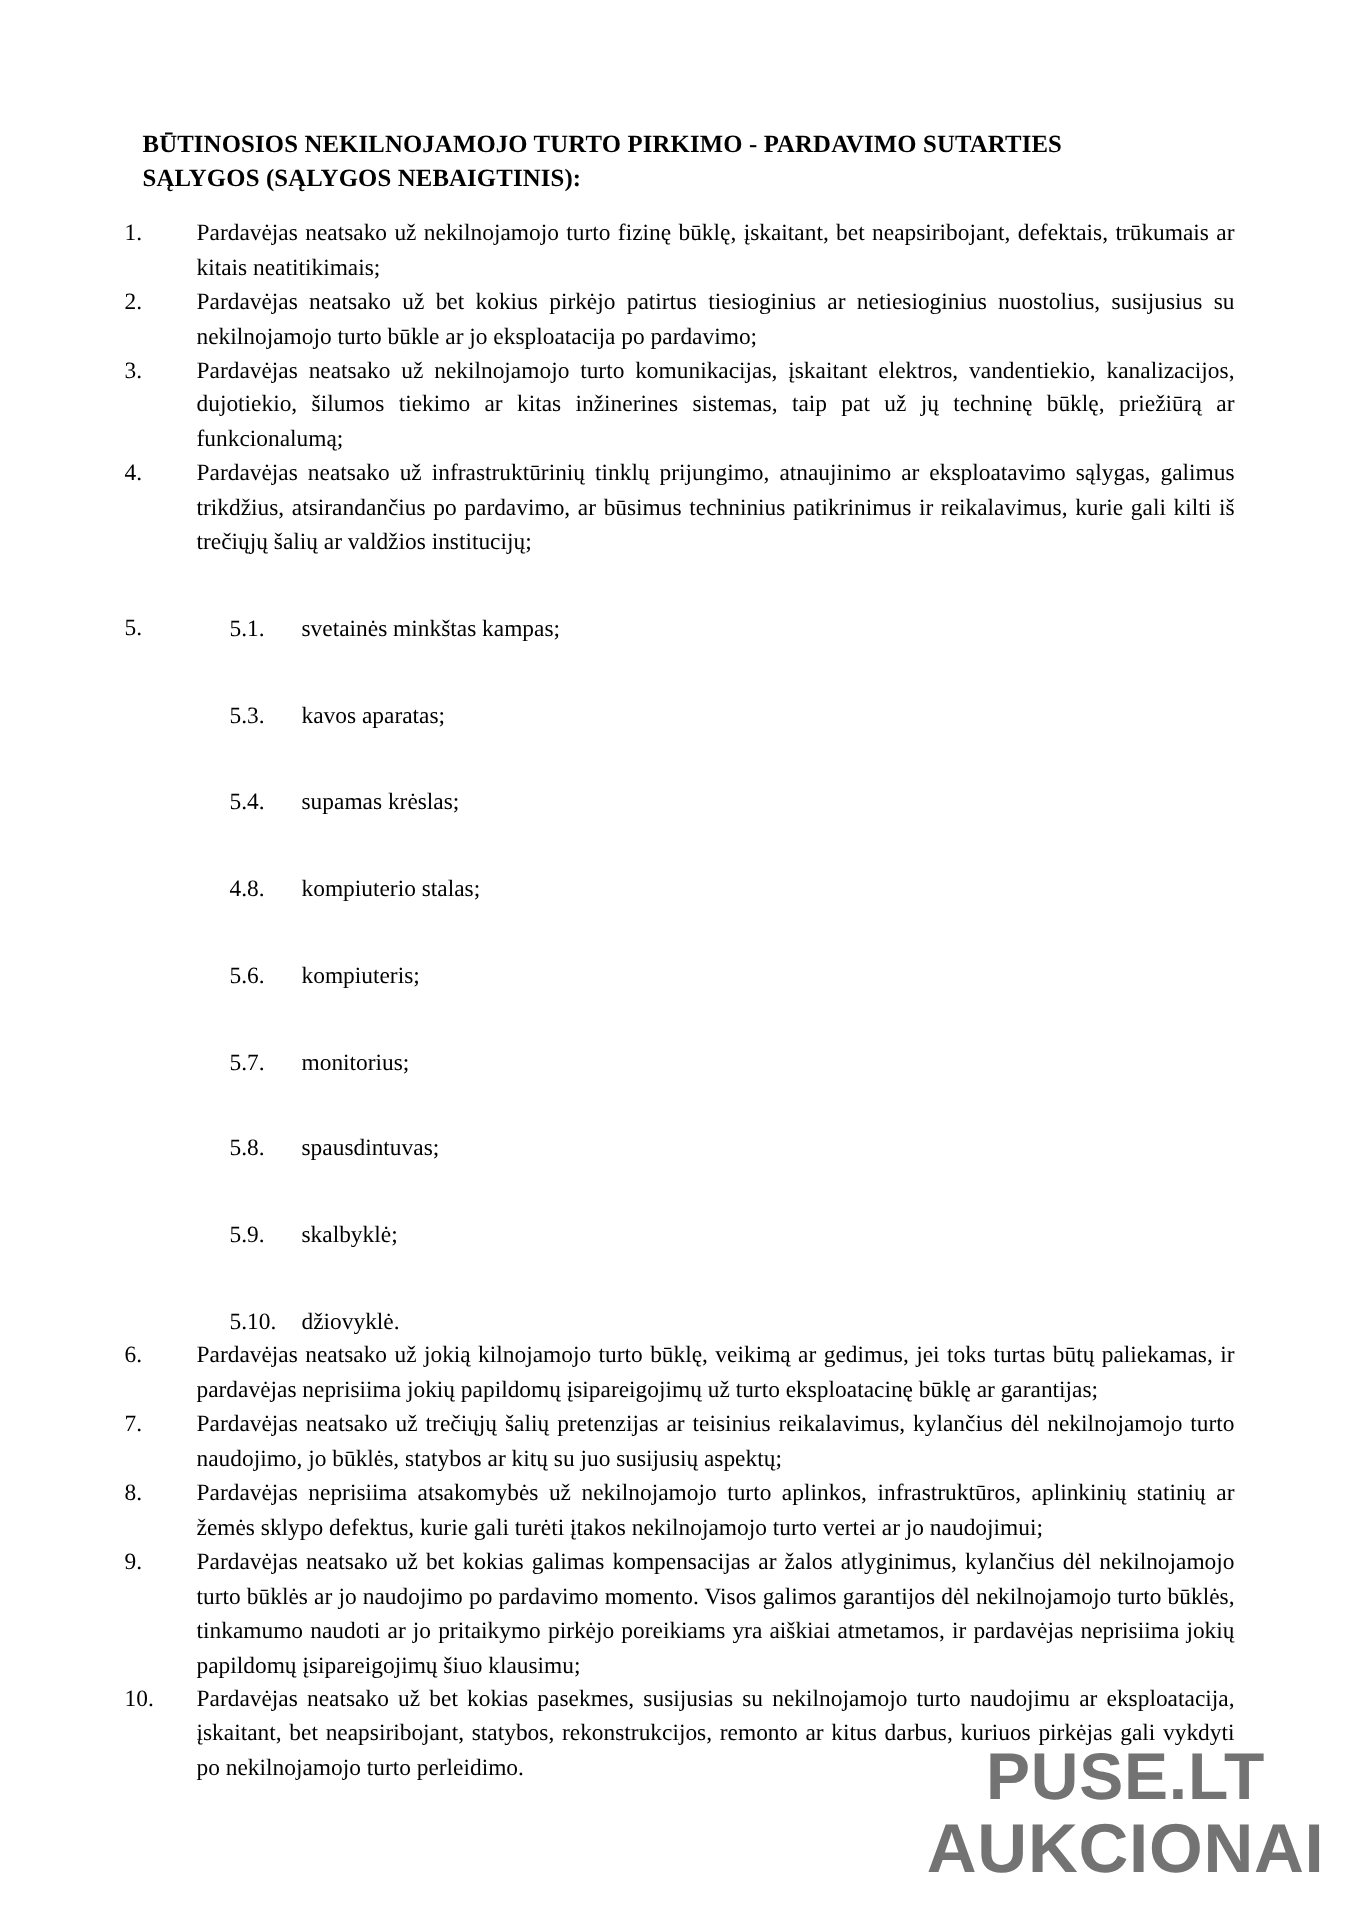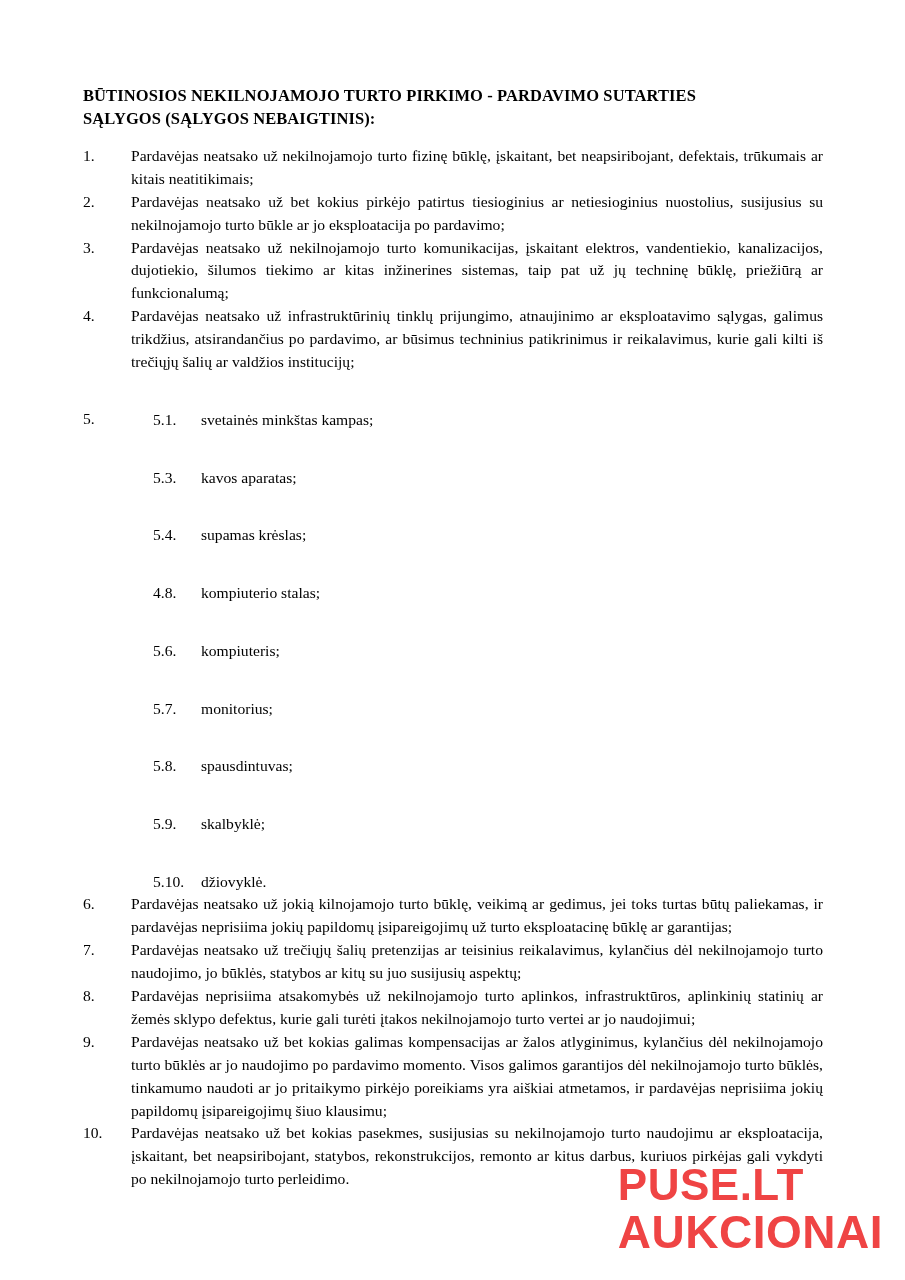--- a/index.html
+++ b/index.html
@@ -27,21 +27,21 @@
     position: absolute;
     left: 83px;
     top: 84px;
     width: 740px;
   }
   .doc-title {
     font-weight: bold;
     font-size: 16.5px;
     line-height: 1.42;
     letter-spacing: 0.1px;
-    margin: 0 0 14px 0;
+    margin: 0 0 14px 12px;
     text-align: left;
   }
   .doc-title .line2 { display: block; }
 
   ol.main-list {
     list-style: none;
     margin: 0;
     padding: 0;
   }
   ol.main-list > li {
@@ -81,26 +81,26 @@
     position: absolute;
     left: 22px;
     top: 0;
     width: 48px;
     text-align: left;
   }
   .watermark {
     position: absolute;
     right: 22px;
     bottom: 22px;
-    text-align: left;
+    text-align: center;
     font-family: "Liberation Sans", sans-serif;
     font-weight: bold;
     font-size: 44px;
     line-height: 1.08;
-    color: #ef4444;
+    color: #737373;
     letter-spacing: 0.5px;
     user-select: none;
   }
   .watermark .wm2 { display: block; font-size: 46px; }
 </style>
 </head>
 <body>
 
 <div class="page">
   <div class="doc-body">

